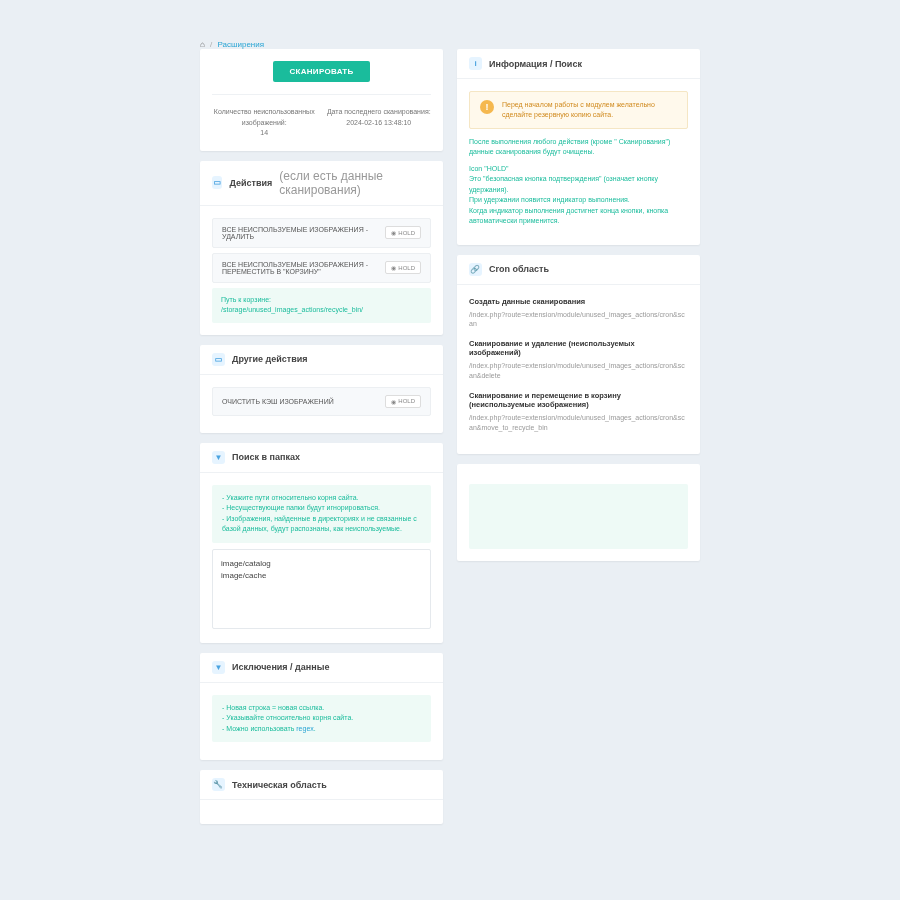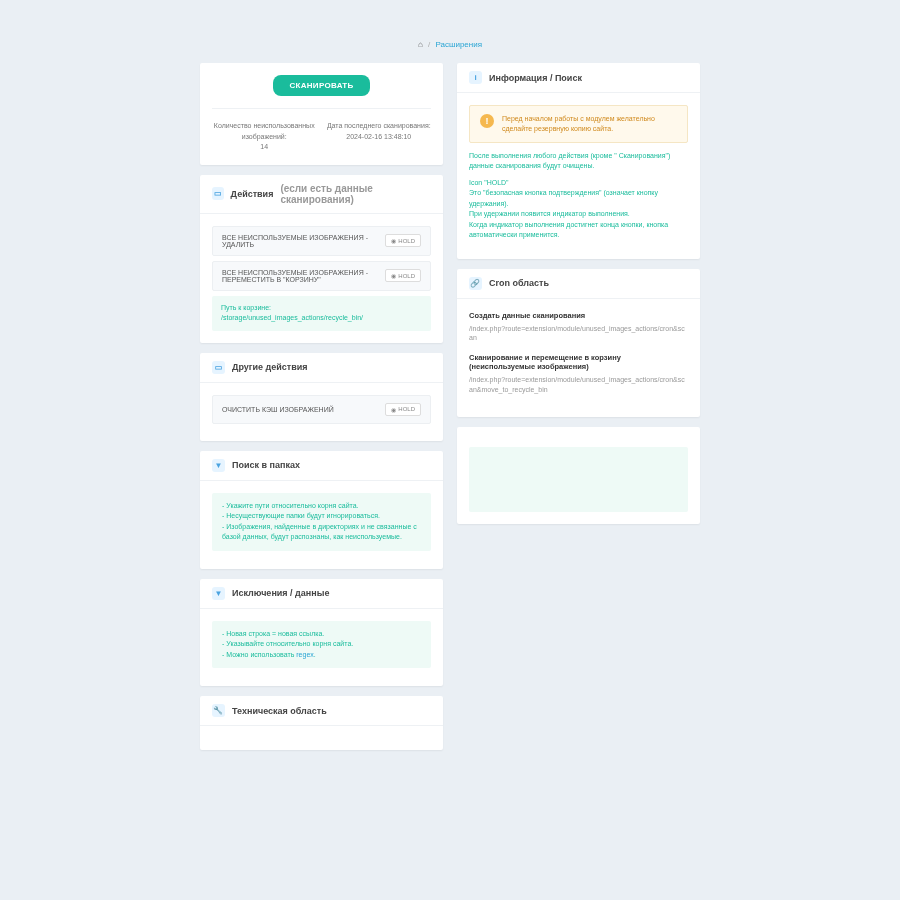--- a/index.html
+++ b/index.html
@@ -1,34 +1,34 @@
 <!DOCTYPE html>
 <html><head>
 <meta charset="utf-8">
 <style>
 *{box-sizing:border-box;margin:0;padding:0}
 body{background:#eaeff4;font-family:-apple-system,BlinkMacSystemFont,"Segoe UI",Arial,sans-serif;font-size:10px;color:#333;width:900px;height:900px;overflow:hidden}
 .wrap{background:#eaeff4;padding:40px 200px 20px 200px;min-height:900px}
-.crumbs{font-size:8px;color:#888;margin-bottom:14px;text-align:center}
+.crumbs{font-size:8px;color:#888;}
 .crumbs .sep{margin:0 3px;color:#aaa}
 .crumbs .lnk{color:#2aa5d4}
 .crumbs .hm{color:#666}
 .cols{display:flex;gap:14px}
 .col{flex:1;display:flex;flex-direction:column;gap:10px}
 .card{background:#fff;border-radius:2px;box-shadow:0 1px 2px rgba(0,0,0,.06)}
 .chead{padding:8px 12px;border-bottom:1px solid #eef1f4;display:flex;align-items:center;gap:7px;font-size:9px;font-weight:600;color:#444}
-.chead .sub{font-weight:700;color:#999;font-size:10px}
+.chead .sub{font-weight:400;color:#999;font-size:12px}
 .cbody{padding:12px}
 .ico{width:13px;height:13px;border-radius:3px;display:inline-flex;align-items:center;justify-content:center;font-size:8px}
 .ico-info{background:#e6f4ff;color:#4aa3e0}
 .ico-box{background:#e6f4ff;color:#4aa3e0}
 .ico-filter{background:#e6f4ff;color:#4aa3e0}
 .ico-wrench{background:#e6f4ff;color:#4aa3e0}
 .ico-link{background:#e6f4ff;color:#4aa3e0}
-.btn-scan{background:#1abc9c;color:#fff;border:none;padding:6px 16px;border-radius:8px;font-size:8px;font-weight:600;letter-spacing:.3px;cursor:pointer;display:block;margin:0 auto}
+.btn-scan{background:#1abc9c;color:#fff;border:none;padding:6px 16px;border-radius:2px;font-size:8px;font-weight:600;letter-spacing:.3px;cursor:pointer;display:block;margin:0 auto}
 .stats{border-top:1px solid #eef1f4;margin-top:12px;padding-top:12px;display:flex;gap:10px}
 .stat{flex:1;font-size:7px;color:#777;text-align:center;line-height:1.5}
 .stat .v{display:block}
 .actrow{background:#f7f9fb;border:1px solid #eceff2;border-radius:2px;padding:7px 9px;margin-bottom:5px;display:flex;align-items:center;justify-content:space-between;font-size:7px;color:#555}
 .hold{background:#fff;border:1px solid #ddd;border-radius:2px;padding:2px 5px;font-size:6px;color:#888;display:inline-flex;align-items:center;gap:2px}
 .path{background:#eefaf6;border-radius:2px;padding:7px 9px;font-size:7px;color:#1abc9c;line-height:1.5}
 .alert-warn{background:#fff9ec;border:1px solid #f5e6c4;border-radius:2px;padding:8px 10px;display:flex;gap:8px;margin-bottom:8px}
 .alert-warn .wi{width:14px;height:14px;border-radius:50%;background:#f5b84f;color:#fff;display:flex;align-items:center;justify-content:center;font-size:9px;font-weight:bold;flex:none}
 .alert-warn .wt{font-size:7px;color:#d08a1e;line-height:1.4}
 .tealtxt{color:#1abc9c;font-size:7px;line-height:1.5;margin-bottom:6px}
@@ -111,20 +111,22 @@
             <span>Поиск в папках</span>
           </div>
         <div class="cbody">
           <div class="helpbox">
             <ul>
                 <li>Укажите пути относительно корня сайта.</li>
                 <li>Несуществующие папки будут игнорироваться.</li>
                 <li>Изображения, найденные в директориях и не связанные с базой данных, будут распознаны, как неиспользуемые.</li>
               </ul>
           </div>
+          <textarea class="ta" style="">image/catalog
+image/cache</textarea>
         </div>
       </div>
 
       <div class="card">
         <div class="chead">
             <span class="ico ico-filter">▼</span>
             <span>Исключения / данные</span>
           </div>
         <div class="cbody">
           <div class="helpbox">
@@ -174,20 +176,24 @@
         <div class="chead">
             <span class="ico ico-link">🔗</span>
             <span>Cron область</span>
           </div>
         <div class="cbody">
           <div class="cron-sec">
             <div class="cron-t">Создать данные сканирования</div>
             <div class="cron-u">/index.php?route=extension/module/unused_images_actions/cron&amp;scan</div>
           </div>
           <div class="cron-sec">
+            <div class="cron-t">Сканирование и удаление (неиспользуемых изображений)</div>
+            <div class="cron-u">/index.php?route=extension/module/unused_images_actions/cron&amp;scan&amp;delete</div>
+          </div>
+          <div class="cron-sec">
             <div class="cron-t">Сканирование и перемещение в корзину (неиспользуемые изображения)</div>
             <div class="cron-u">/index.php?route=extension/module/unused_images_actions/cron&amp;scan&amp;move_to_recycle_bin</div>
           </div>
         </div>
       </div>
 
       <div class="card">
         <div class="cbody">
             <div class="greenblk"></div>
           </div>

